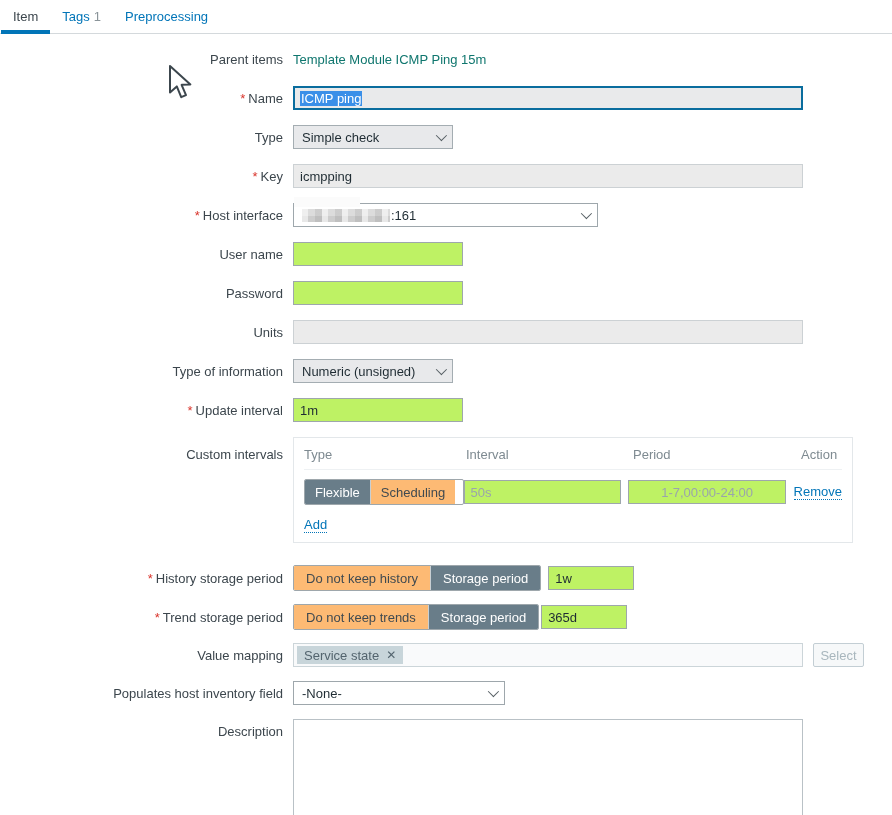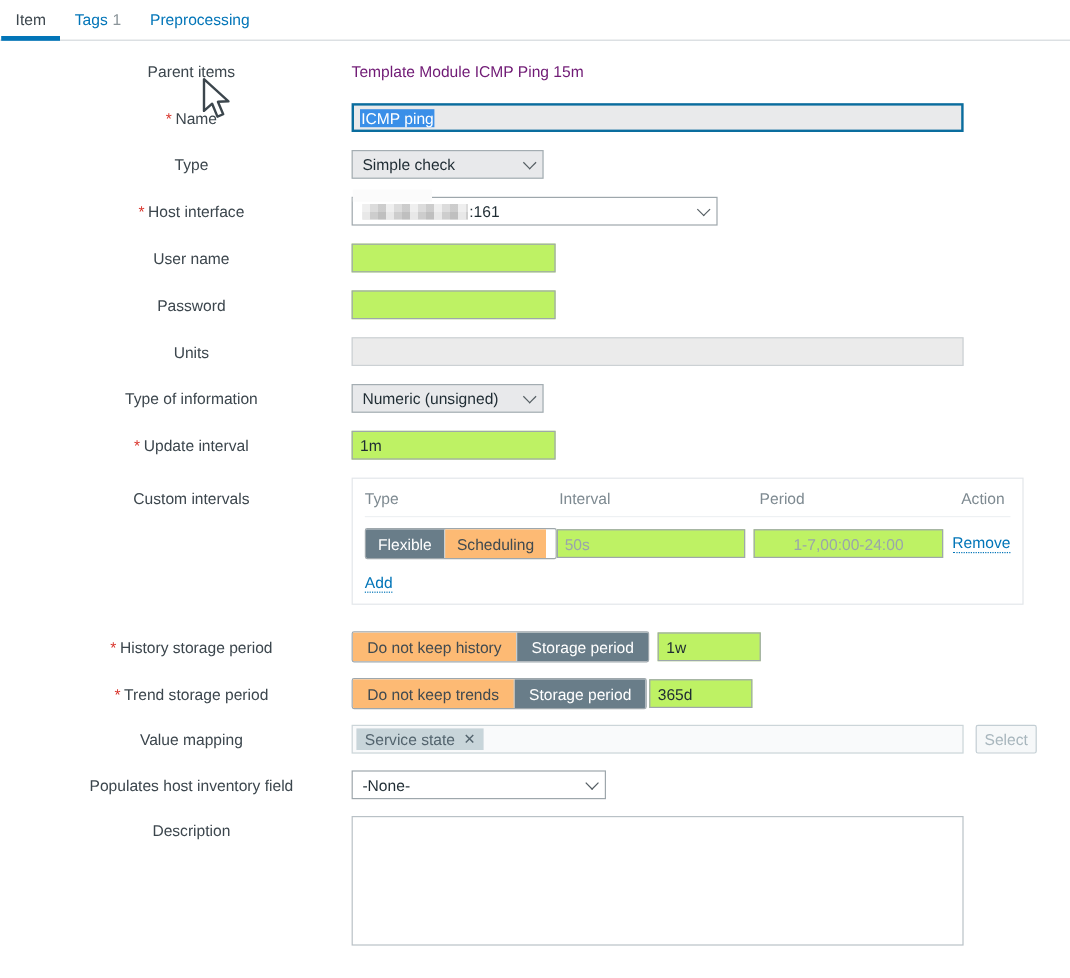--- a/index.html
+++ b/index.html
@@ -13,21 +13,21 @@
     position:relative; color:#0275b8; }
   .tab.active { color:#3c464d; }
   .tab.active::after { content:""; position:absolute; left:0; right:0; bottom:-1px;
     height:4px; background:#0275b8; }
   .tab .count { color:#8a9499; }
 
   
   .form { padding-top:18px; }
   .row { display:flex; align-items:center; margin-bottom:15px; }
   .row.top { align-items:flex-start; }
-  .lbl { width:283px; text-align:center; flex:0 0 283px; color:#3c464d;padding-left:36px; }
+  .lbl { width:283px; text-align:right; flex:0 0 283px; color:#3c464d;padding-left:36px; }
   .lbl .req { color:#d9342b; margin-right:3px; }
   .ctl { margin-left:10px; display:flex; align-items:center; }
 
   .txt { height:24px; border:1px solid #9ea7ac; background:#bef264; padding:0 6px;
     font:inherit; color:#1f2c33; outline:none; }
   .txt::placeholder { color:#9aa5ab; opacity:1; }
   .txt.ro { background:#ebebeb; border-color:#ccd1d4; }
   .w510 { width:510px; } .w305 { width:305px;gap:26px; } .w170 { width:170px; }
   .w160 { width:160px; } .w212 { width:212px; } .w86 { width:86px; }
 
@@ -69,21 +69,21 @@
   .box .irow { display:flex; align-items:center; padding-top:9px; }
   .box .irow > div:nth-child(1) { width:162px; }
   .box .irow > div:nth-child(2) { width:167px; }
   .box .irow > div:nth-child(3) { width:168px; }
   .w142seg button { padding:0 10px; }
   .w157 { width:157px; } .w158 { width:158px;text-align:center; }
   .linkdot { color:#0275b8; text-decoration:none; border-bottom:1px dotted #0275b8;
     cursor:pointer; display:inline-block; }
   .addlink { margin-top:12px; }
 
-  a.plain { color:#701a75; text-decoration:none; cursor:pointer; }
+  a.plain { color:#0f766e; text-decoration:none; cursor:pointer; }
 
   
   .mselect { width:510px; height:24px; border:1px solid #ccd5d9; background:#f9fafb;
     display:flex; align-items:center; padding:2px 3px; }
   .chip { background:#c8d5da; color:#53646e; height:18px; display:flex; align-items:center;
     gap:7px; padding:0 7px; }
   .chip .x { font-weight:bold; cursor:pointer; color:#53646e; font-size:12px; }
   .btn-dis { margin-left:10px; height:24px; width:51px; border:1px solid #c3ced4;
     background:#f6f8f9; color:#a8b6bd; font:inherit; border-radius:2px; }
 
@@ -132,20 +132,26 @@
   <div class="row">
     <div class="lbl">Type</div>
     <div class="ctl">
       <div class="fsel gray w160">
         <span>Simple check</span>
         <span class="chev"></span>
       </div>
     </div>
   </div>
 
+  <div class="row">
+    <div class="lbl"><span class="req">*</span><span>Key</span></div>
+    <div class="ctl">
+      <input class="txt ro w510" readonly="" value="icmpping" style="">
+    </div>
+  </div>
 
   <div class="row">
     <div class="lbl"><span class="req">*</span><span>Host interface</span></div>
     <div class="ctl pos-rel">
       <div class="fsel w305">
         <span style="display:flex;align-items:center;">
           <span class="redacted"></span>
           <span>:161</span>
         </span>
         <span class="chev"></span>

